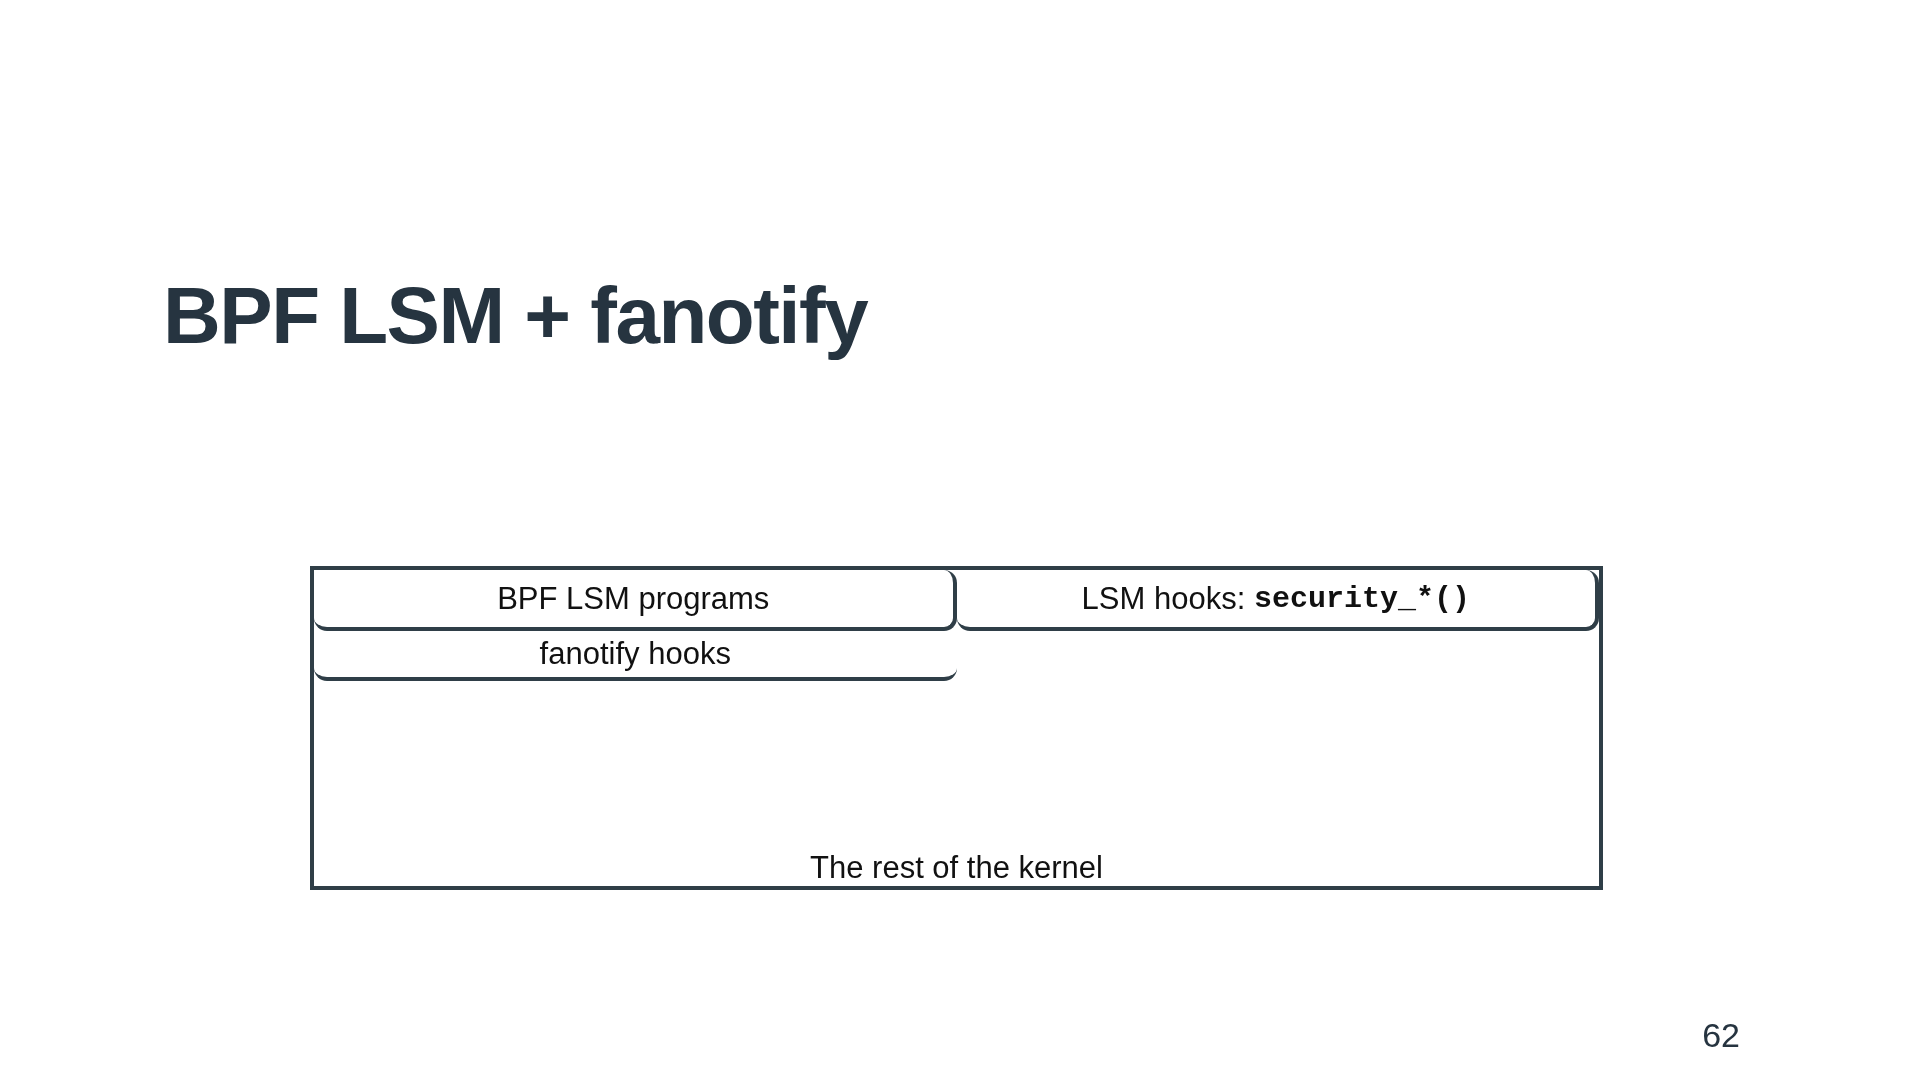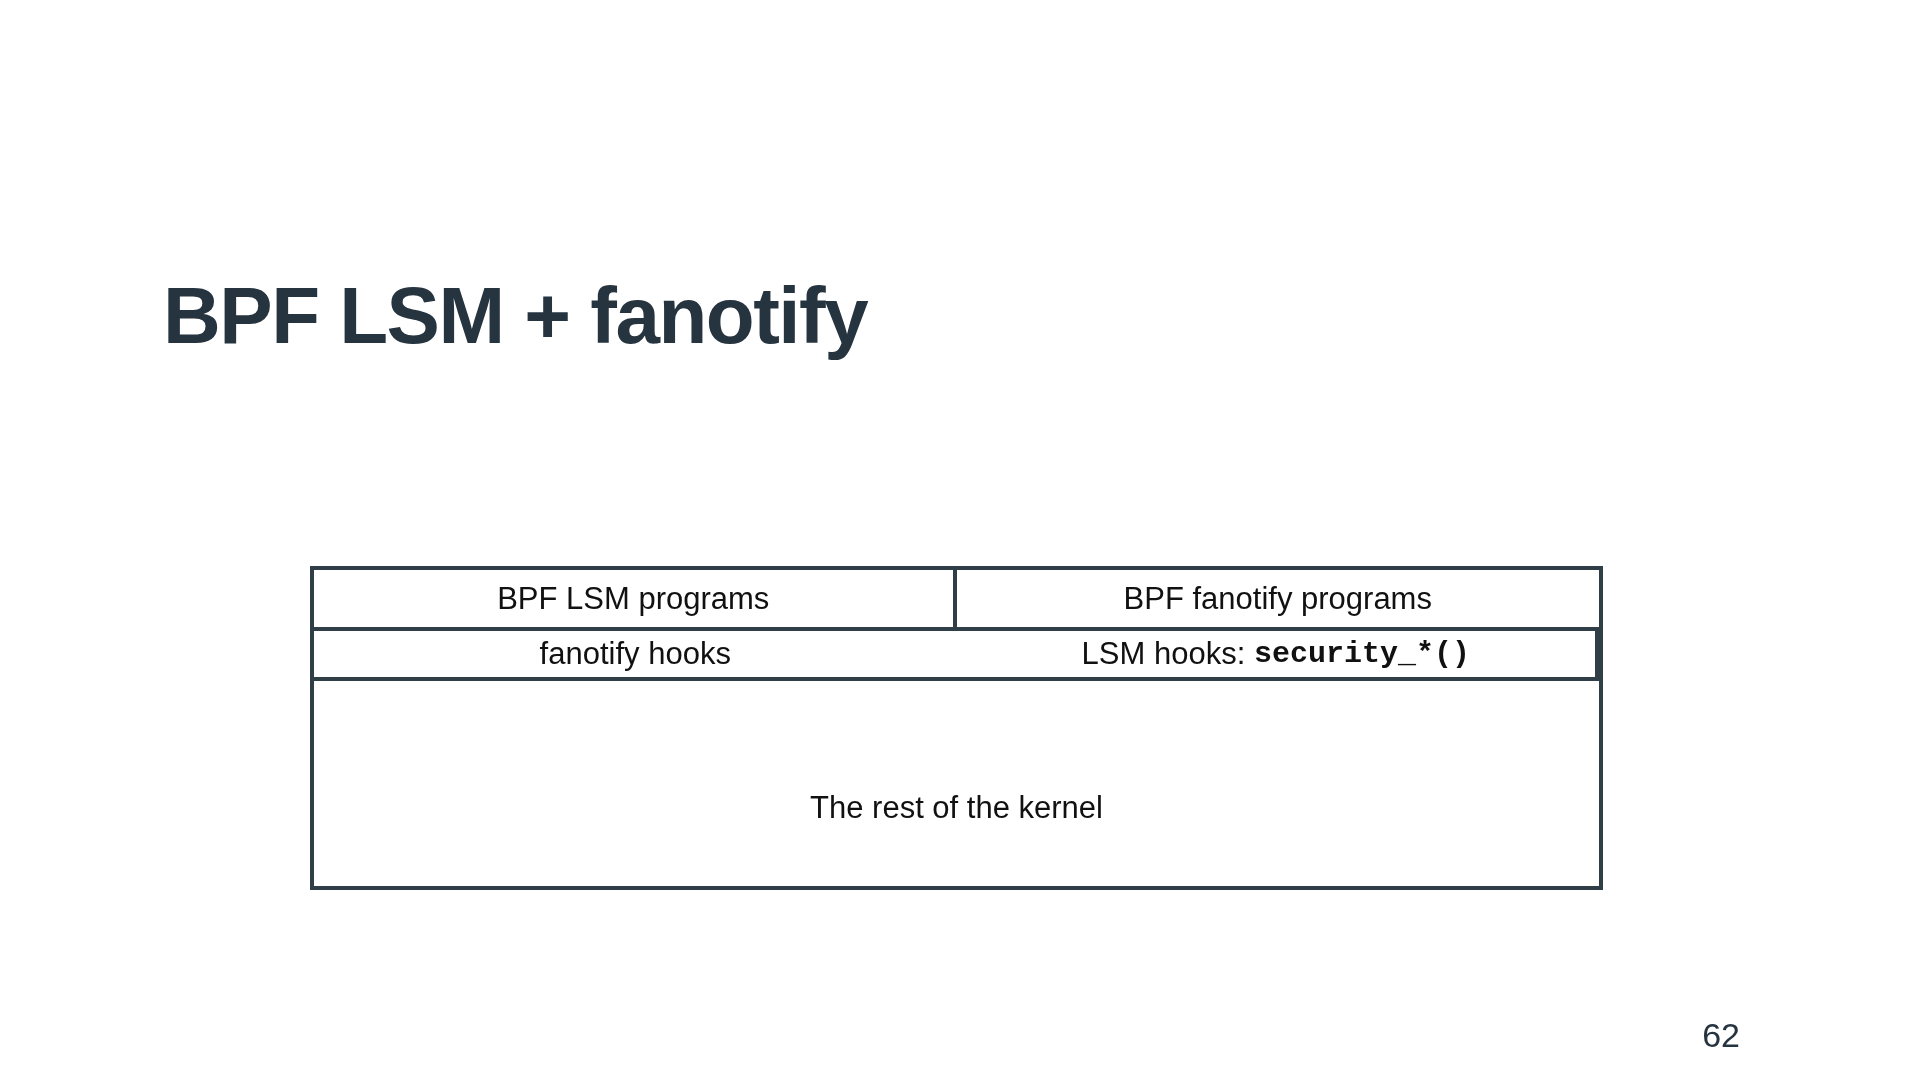--- a/index.html
+++ b/index.html
@@ -51,26 +51,27 @@
     grid-template-rows: 61px 50px 1fr;
   }
   .cell {
     display: flex;
     align-items: center;
     justify-content: center;
     box-sizing: border-box;
     font-size: 31px;
     color: var(--text, #111111);
     white-space: pre;
+    border-radius: 13px;
   }
   .cell.b-r { border-right: 4px solid var(--border, #2f3e47); }
   .cell.b-b { border-bottom: 4px solid var(--border, #2f3e47); }
   .cell.span2 {
     grid-column: 1 / 3;
-    align-items: center;
+    align-items: flex-end;
     padding-top: 48px;
   }
   .code {
     font-family: "Liberation Mono", "DejaVu Sans Mono", monospace;
     font-weight: bold;
     font-size: 30px;
   }
   .page-number {
     position: absolute;
     top: 1016px;
@@ -87,30 +88,27 @@
 
   <h1 class="slide-title">BPF LSM + fanotify</h1>
 
 
   <div class="kernel-table">
 
     <div class="cell b-r b-b">
       <span>BPF LSM programs</span>
     </div>
 
-    <div class="cell b-b">
-      <span>BPF fanotify programs</span>
+
+    <div class="cell b-r b-b">
+      <span>LSM hooks: </span><span class="code">security_*()</span>
     </div>
 
     <div class="cell b-b">
       <span>fanotify hooks</span>
-    </div>
-
-    <div class="cell b-r b-b">
-      <span>LSM hooks: </span><span class="code">security_*()</span>
     </div>
 
     <div class="cell span2">
       <span>The rest of the kernel</span>
     </div>
 
   </div>
 
   <div class="page-number">62</div>
 

